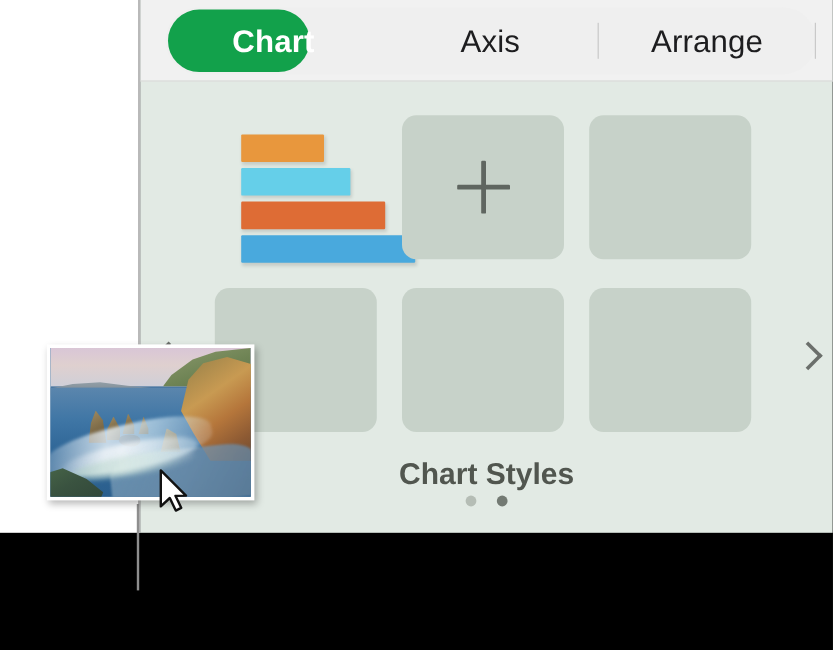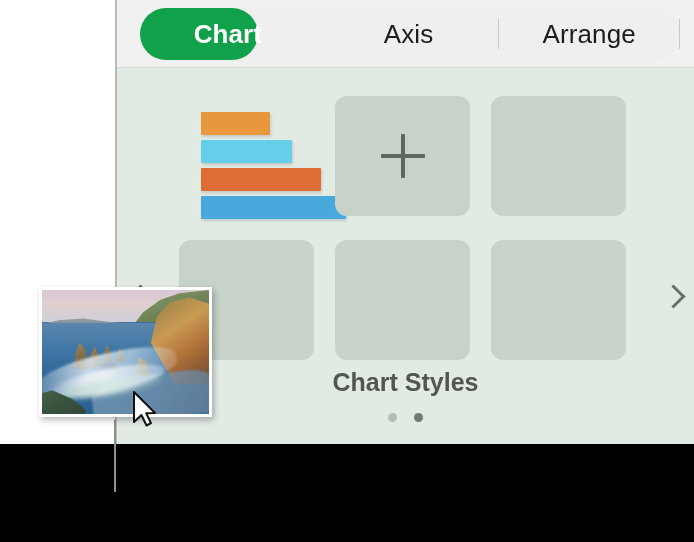--- a/index.html
+++ b/index.html
@@ -395,21 +395,21 @@
       <div class="style-cell" style="background: rgb(199, 210, 201);">
         <span class="plus-icon"></span>
       </div>
 
       <div class="style-cell" style="background: rgb(199, 210, 201);"></div>
       <div class="style-cell" style="background: rgb(199, 210, 201);"></div>
       <div class="style-cell" style="background: rgb(199, 210, 201);"></div>
       <div class="style-cell" style="background: rgb(199, 210, 201);"></div>
     </div>
 
-    <div id="styles-label" style="color: rgb(81, 86, 79);">Chart Styles</div>
+    <div id="styles-label" style="color: rgb(81, 86, 79); margin-top: 13px;">Chart Styles</div>
 
     <div id="page-dots">
       <span class="dot"></span>
       <span class="dot active"></span>
     </div>
 
   </div>
 </div>
 
 <div id="drag-photo">

